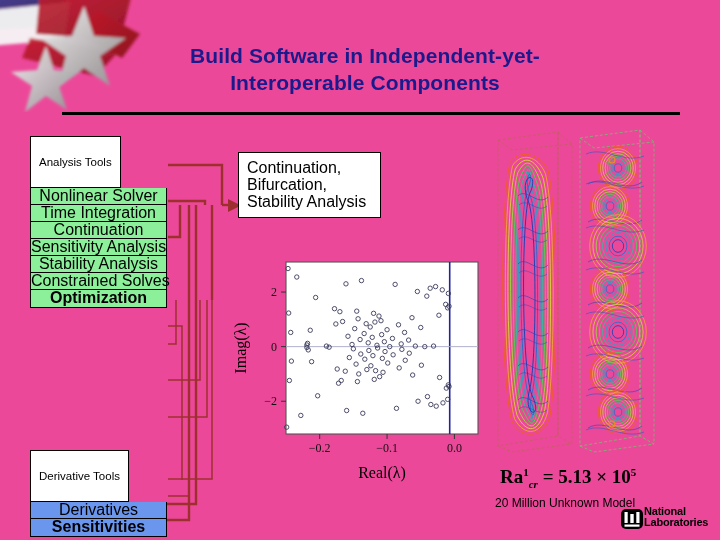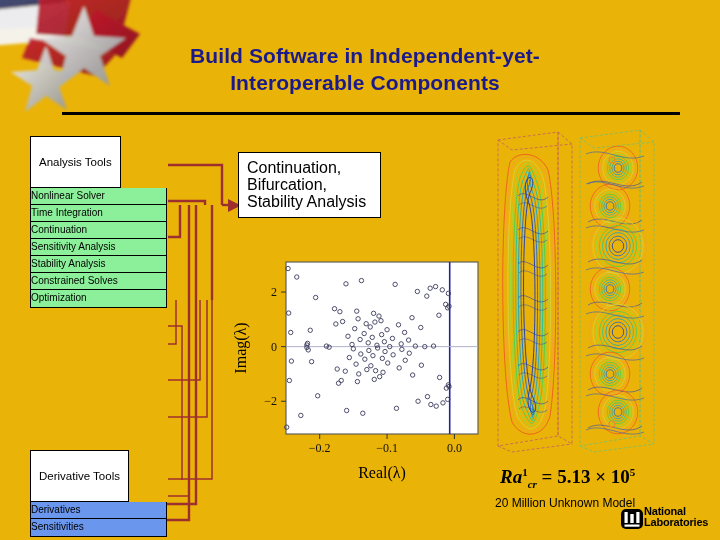--- a/index.html
+++ b/index.html
@@ -2,21 +2,21 @@
 <html><head>
 <meta charset="utf-8">
 <style>
   * { box-sizing: border-box; margin: 0; padding: 0; }
   html, body {
     width: 720px; height: 540px;
     background: #ffffff;
     font-family: "Liberation Sans", sans-serif;
     overflow: hidden;
   }
-  #slide { position: relative; width: 720px; height: 540px; background:#eab308; }
+  #slide { position: relative; width: 720px; height: 540px; background:#ec4899; }
 
   
   .corner-art { position:absolute; left:0; top:0; width:150px; height:112px; overflow:hidden; }
 
   
   .title {
     position:absolute; left:110px; top:42px; width:510px;
     text-align:center; color:#1a1a8c; font-weight:bold; font-size:21px;
     line-height:27px; letter-spacing:0.1px;
   }
@@ -26,24 +26,24 @@
 
   
   .group { position:absolute; }
   .grp-header {
     border:1.5px solid #000; background:#fff; color:#000;
     font-size:11.5px; text-align:center; padding:18px 8px;
     display:inline-block; line-height:14px; white-space:nowrap;
   }
   .grp-items { border:1.5px solid #000; border-top:none; width:137px; }
   .grp-item {
-    font-size:10px; line-height:16px; height:17px;
+    font-size:16px; text-align:center; line-height:16px; height:17px;
     border-bottom:1px solid #000; color:#000; white-space:nowrap;
   }
-  .grp-item:last-child { border-bottom:none; }
+  .grp-item:last-child { border-bottom:none;font-weight:bold; }
   .green .grp-item { background:#8cf09a; }
   .blue  .grp-item { background:#6b96ee; }
 
   
   .callout {
     position:absolute; left:238px; top:152px; width:143px; height:66px;
     border:1.5px solid #000; background:#fff;
     font-size:16px; line-height:17px; color:#000;
     padding:6px 0 0 8px;
   }
@@ -58,21 +58,21 @@
   .cfd { position:absolute; }
   .cfd-a { left:488px; top:126px; width:92px; height:330px; }
   .cfd-b { left:570px; top:124px; width:92px; height:332px; }
 
   
   .equation {
     position:absolute; left:500px; top:466px;
     font-family:"Liberation Serif", serif; font-weight:bold; font-size:19px; color:#000;
     white-space:nowrap;
   }
-  .equation .it { font-style:italic; }
+  .equation .it { }
   .equation sup, .equation sub { font-size:11px; font-weight:bold; font-style:normal; }
   .equation sub { font-style:italic;margin-top:16px; }
   .caption {
     position:absolute; left:495px; top:496px;
     font-size:12px; color:#000; white-space:nowrap;
   }
 
   
   .logo { position:absolute; left:620px; top:506px; width:100px; height:32px; }
   .logo-text { position:absolute; left:24px; top:0px; color:#000; font-size:11px;

